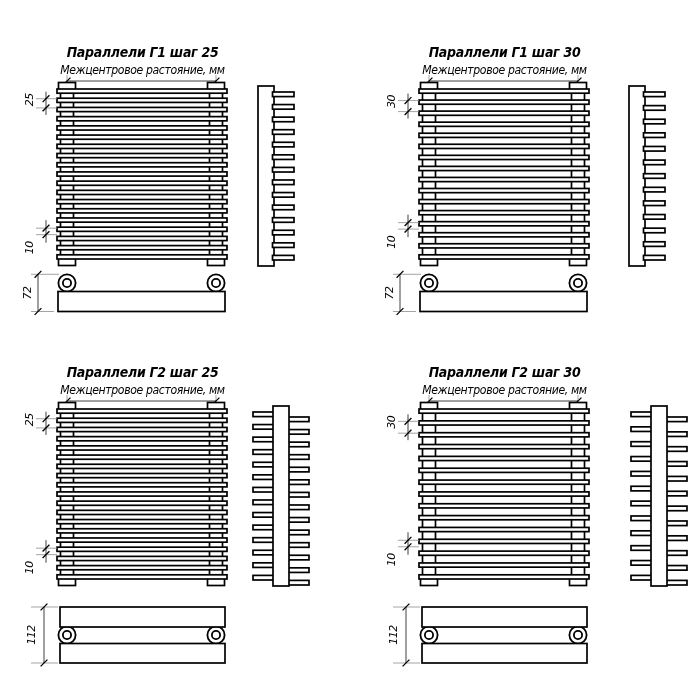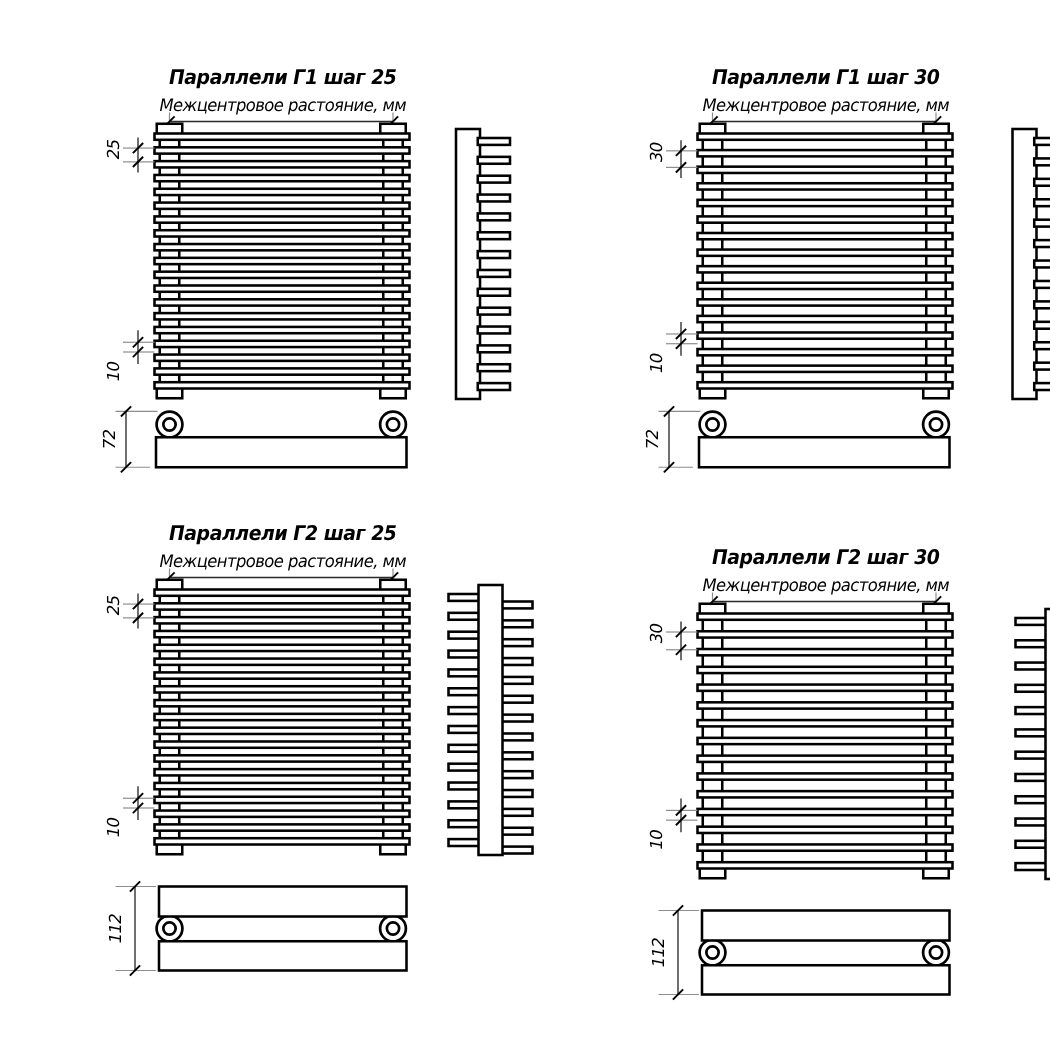--- a/index.html
+++ b/index.html
@@ -1,20 +1,20 @@
 <!DOCTYPE html>
 <html><head>
 <meta charset="utf-8">
 <style>
   html,body{margin:0;padding:0;background:#ffffff;}
   .stage{
     position:relative;width:700px;height:700px;background:#ffffff;overflow:hidden;
     font-family:"DejaVu Sans","Liberation Sans",sans-serif;color:#000;
   }
-  .panel{position:absolute;width:340px;height:352px;margin-left:46px;}
+  .panel{position:absolute;width:340px;height:352px;}
   .panel-title{
     position:absolute;left:0;top:44px;width:285px;text-align:center;
     font-size:13.5px;font-style:italic;font-weight:bold;letter-spacing:-0.3px;
     transform:scaleX(.93);transform-origin:50% 50%;white-space:nowrap;
   }
   .panel-subtitle{
     position:absolute;left:0;top:63px;width:285px;text-align:center;
     font-size:11.5px;font-style:italic;letter-spacing:-0.4px;
     transform:scaleX(.95);transform-origin:50% 50%;white-space:nowrap;
   }
@@ -173,21 +173,21 @@
         <rect x="281.5" y="200.93333333333334" width="21.5" height="4.6" class="shape"></rect>
         <rect x="281.5" y="214.55" width="21.5" height="4.6" class="shape"></rect>
         <rect x="281.5" y="228.16666666666669" width="21.5" height="4.6" class="shape"></rect>
         <rect x="281.5" y="241.78333333333333" width="21.5" height="4.6" class="shape"></rect>
         <rect x="281.5" y="255.4" width="21.5" height="4.6" class="shape"></rect>
       </svg>
     <div class="panel-title">Параллели Г1 шаг 30</div>
     <div class="panel-subtitle">Межцентровое растояние, мм</div>
   </div>
 
-  <div class="panel" style="left:0px;top:304px;">
+  <div class="panel" style="left:0px;top:320px;">
     <svg class="drawing" viewBox="0 0 340 352">
         <line x1="67" y1="75" x2="67" y2="88" class="ext"></line>
         <line x1="216" y1="75" x2="216" y2="88" class="ext"></line>
         <line x1="67" y1="81" x2="216" y2="81" class="dim"></line>
         <line x1="63.6" y1="84.4" x2="70.4" y2="77.6" class="tick"></line>
         <line x1="212.6" y1="84.4" x2="219.4" y2="77.6" class="tick"></line>
         <rect x="60.5" y="83" width="13" height="182" class="shape"></rect>
         <rect x="209.5" y="83" width="13" height="182" class="shape"></rect>
         <rect x="58.5" y="82.5" width="17" height="7.5" class="shape"></rect>
         <rect x="207.5" y="82.5" width="17" height="7.5" class="shape"></rect>

